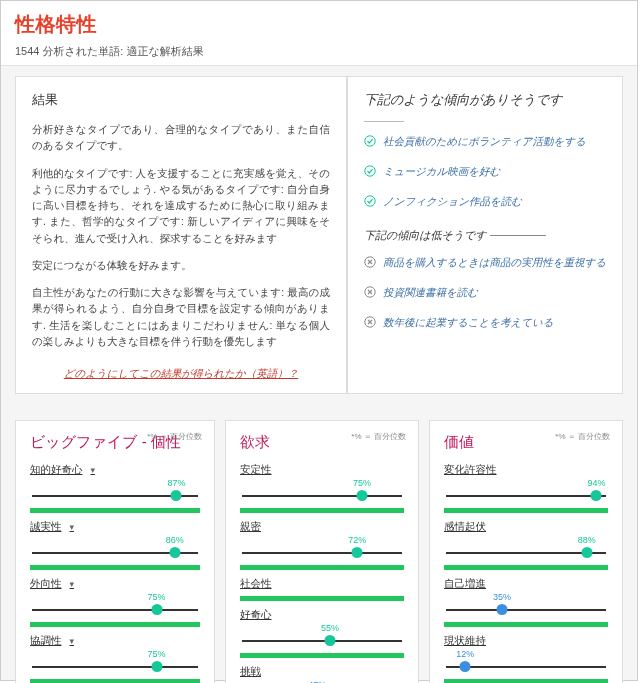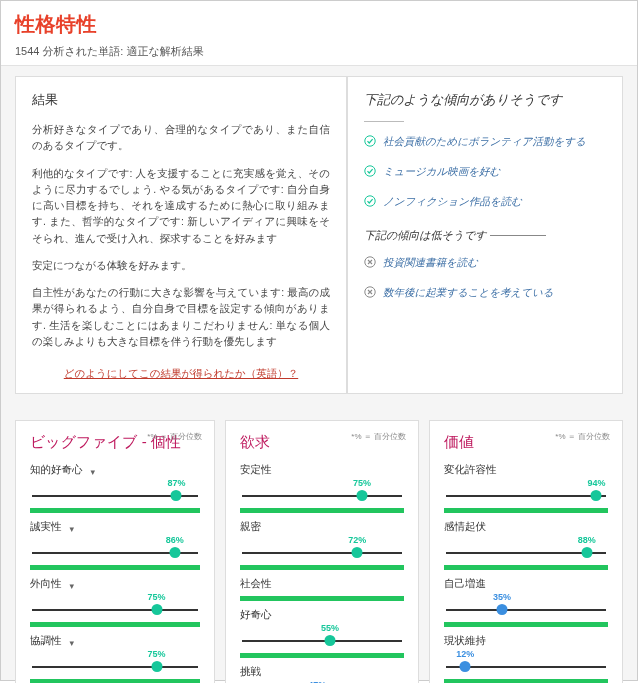--- a/index.html
+++ b/index.html
@@ -77,20 +77,21 @@
   .result-link-wrap {
     text-align: center;
     margin-top: 14px;
     margin-bottom: 2px;
   }
   .result-link {
     font-size: 10.5px;
     color: #c0392b;
     text-decoration: underline;
     cursor: pointer;
+    font-style: italic;
   }
   
   .rule {
     width: 40px;
     height: 1px;
     background: #bbb;
     margin: 2px 0 12px 0;
   }
   .trend-item {
     display: flex;
@@ -161,34 +162,34 @@
   }
   .trait {
     padding: 7px 0 3px 0;
     border-top: 5px solid #22c55e;
   }
   .trait.first { border-top: none; }
   .trait-label {
     font-size: 10.5px;
     color: #333;
     display: flex;
-    align-items: flex-end;
+    align-items: center;
     margin-bottom: 2px;
+    text-decoration: underline;
   }
   .chev {
     margin-left: 8px;
     font-size: 9px;
     color: #666;
     cursor: pointer;
   }
   .slider-wrap {
     position: relative;
     height: 26px;
     margin: 0 2px;
-    font-weight: bold;
   }
   .slider-track {
     position: absolute;
     top: 16px;
     left: 0;
     right: 0;
     height: 2px;
     background: #333;
   }
   .slider-knob {
@@ -270,20 +271,29 @@
         <span>下記の傾向は低そうです</span><span class="ul"></span>
       </div>
 
       <div class="neg-item">
         <span class="cross">
           <svg width="12" height="12" viewBox="0 0 12 12">
               <circle cx="6" cy="6" r="5.2" fill="none" stroke="#8a8a8a" stroke-width="1"></circle>
               <path d="M4 4 L8 8 M8 4 L4 8" fill="none" stroke="#8a8a8a" stroke-width="1.1"></path>
             </svg>
         </span>
+        <span>商品を購入するときは商品の実用性を重視する</span>
+      </div>
+      <div class="neg-item">
+        <span class="cross">
+          <svg width="12" height="12" viewBox="0 0 12 12">
+              <circle cx="6" cy="6" r="5.2" fill="none" stroke="#8a8a8a" stroke-width="1"></circle>
+              <path d="M4 4 L8 8 M8 4 L4 8" fill="none" stroke="#8a8a8a" stroke-width="1.1"></path>
+            </svg>
+        </span>
         <span>投資関連書籍を読む</span>
       </div>
       <div class="neg-item">
         <span class="cross">
           <svg width="12" height="12" viewBox="0 0 12 12">
               <circle cx="6" cy="6" r="5.2" fill="none" stroke="#8a8a8a" stroke-width="1"></circle>
               <path d="M4 4 L8 8 M8 4 L4 8" fill="none" stroke="#8a8a8a" stroke-width="1.1"></path>
             </svg>
         </span>
         <span>数年後に起業することを考えている</span>

